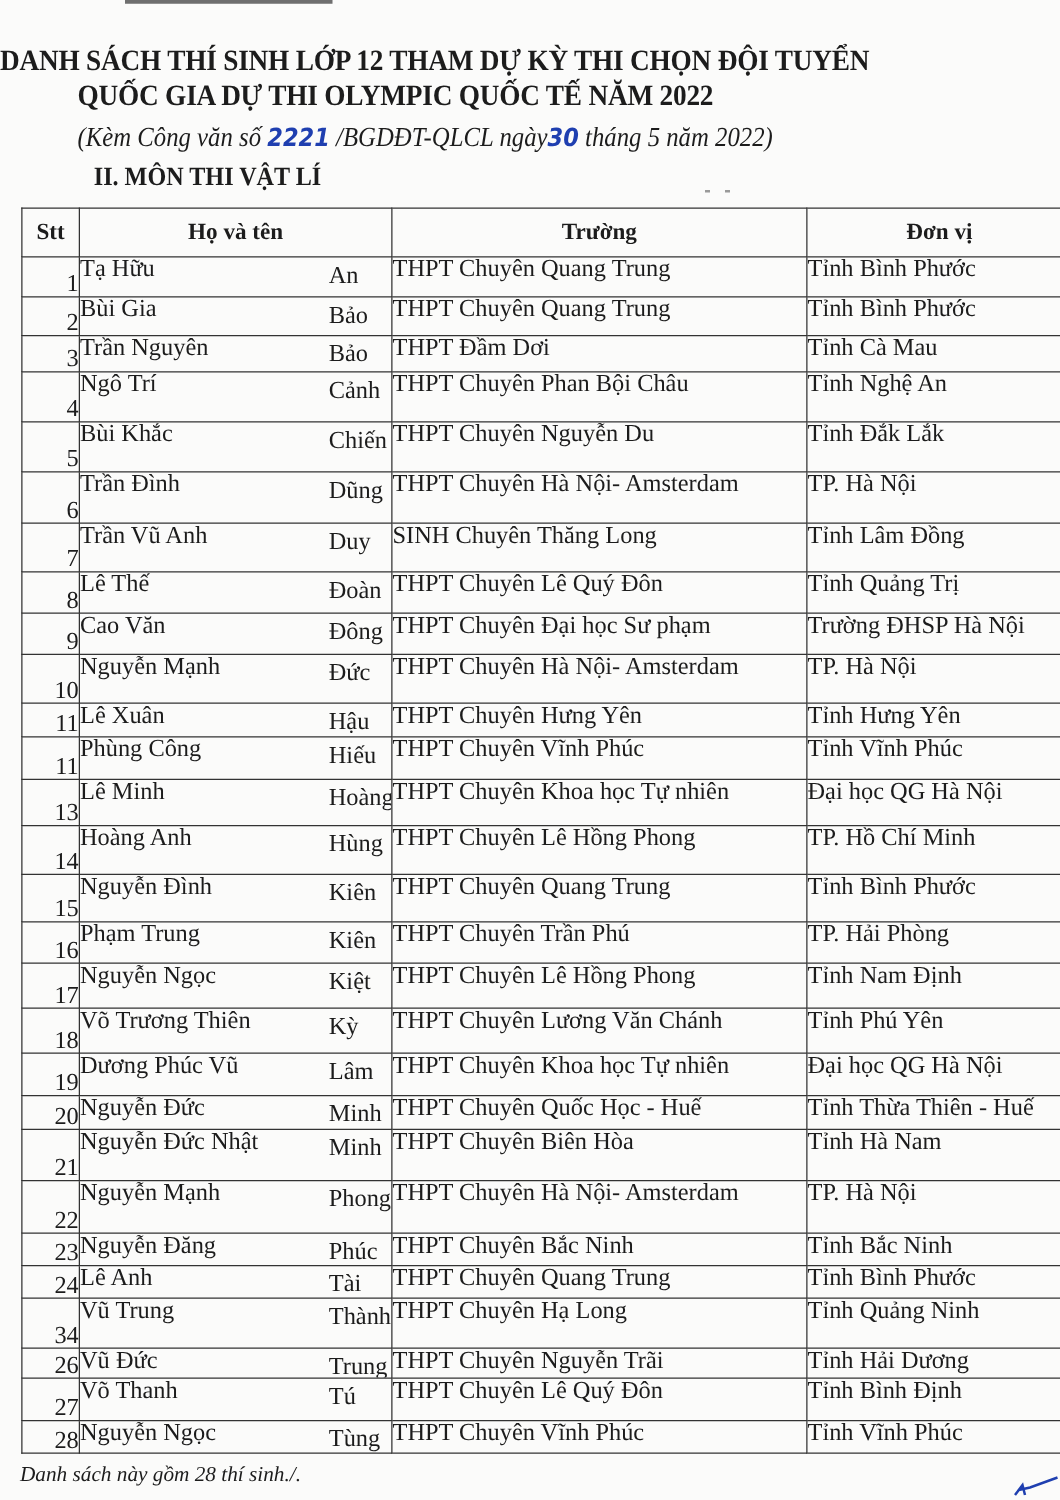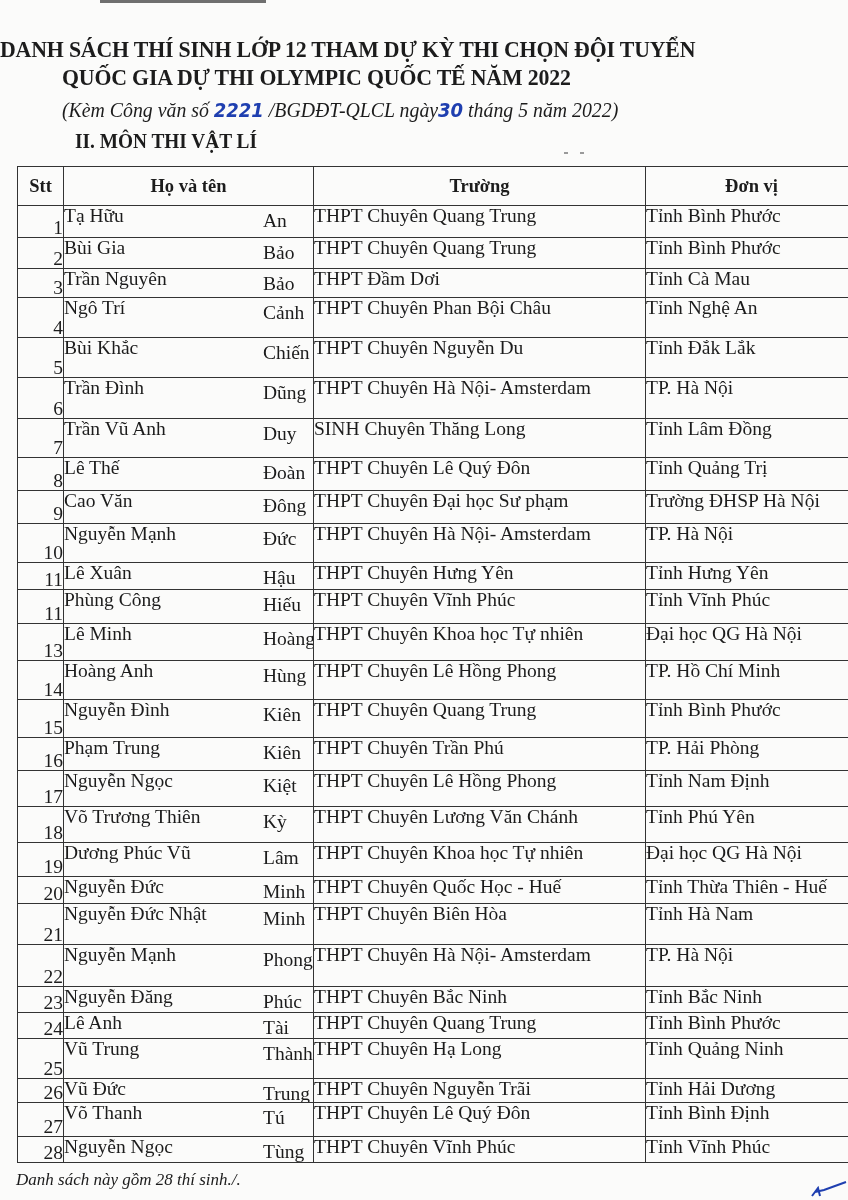--- a/index.html
+++ b/index.html
@@ -312,21 +312,21 @@
       <tr style="height: 26px;">
     <td class="stt">24</td>
     <td class="name-cell">
       <span class="surname">Lê Anh</span>
       <span class="given">Tài</span>
     </td>
     <td class="school">THPT Chuyên Quang Trung</td>
     <td class="unit">Tỉnh Bình Phước</td>
   </tr>
       <tr style="height: 40px;">
-    <td class="stt">25</td>
+    <td class="stt">34</td>
     <td class="name-cell">
       <span class="surname">Vũ Trung</span>
       <span class="given">Thành</span>
     </td>
     <td class="school">THPT Chuyên Hạ Long</td>
     <td class="unit">Tỉnh Quảng Ninh</td>
   </tr>
       <tr style="height: 24px;">
     <td class="stt">26</td>
     <td class="name-cell">

